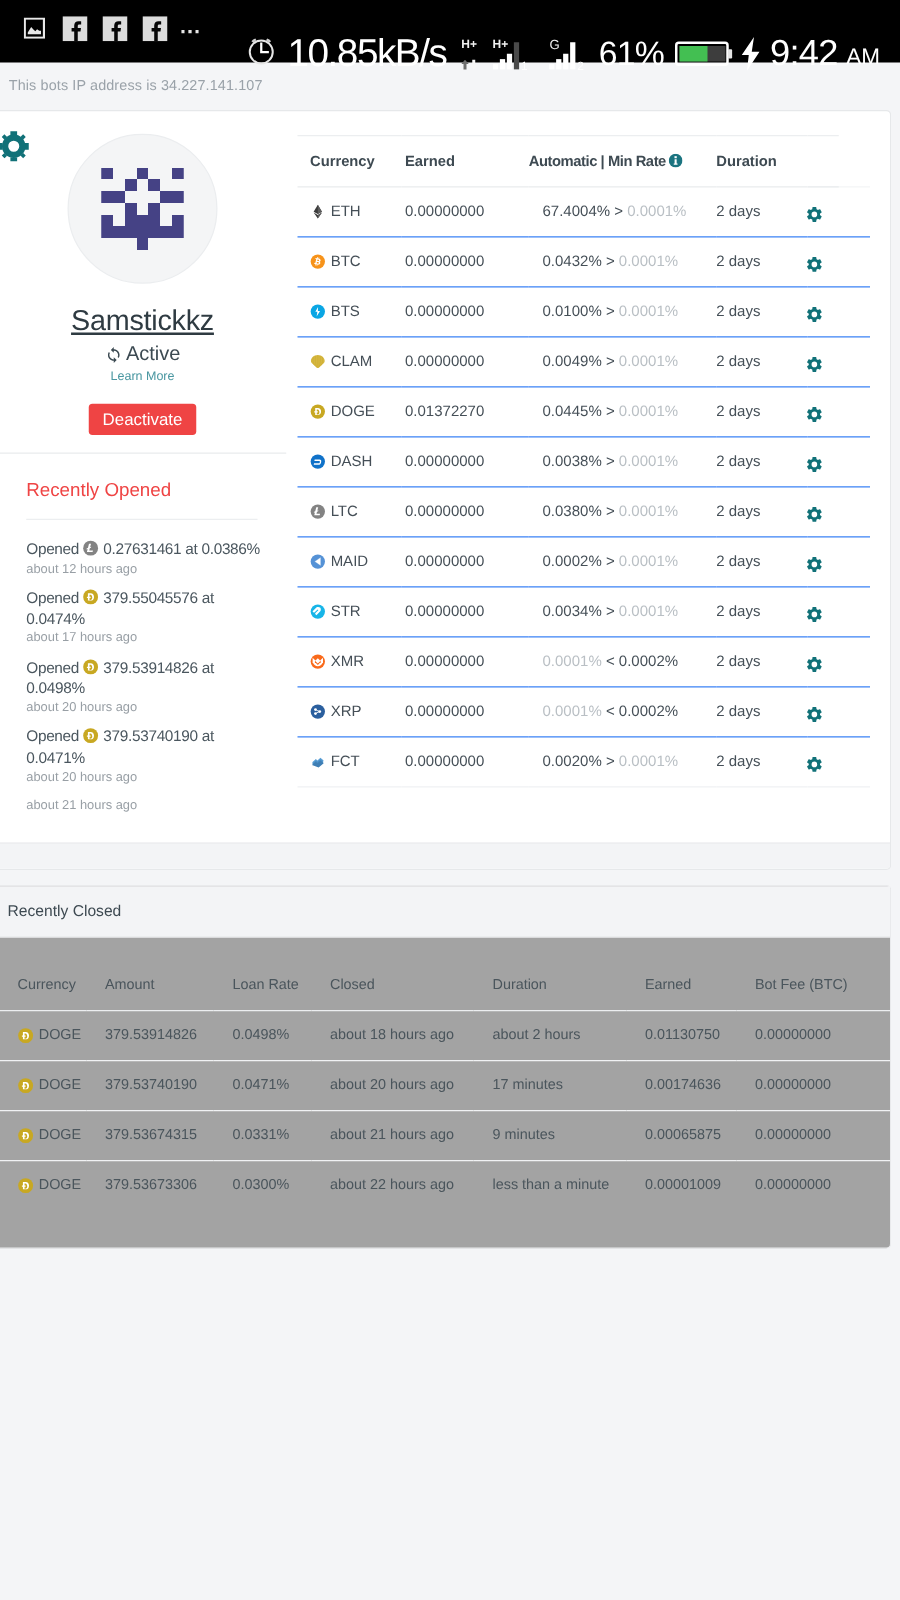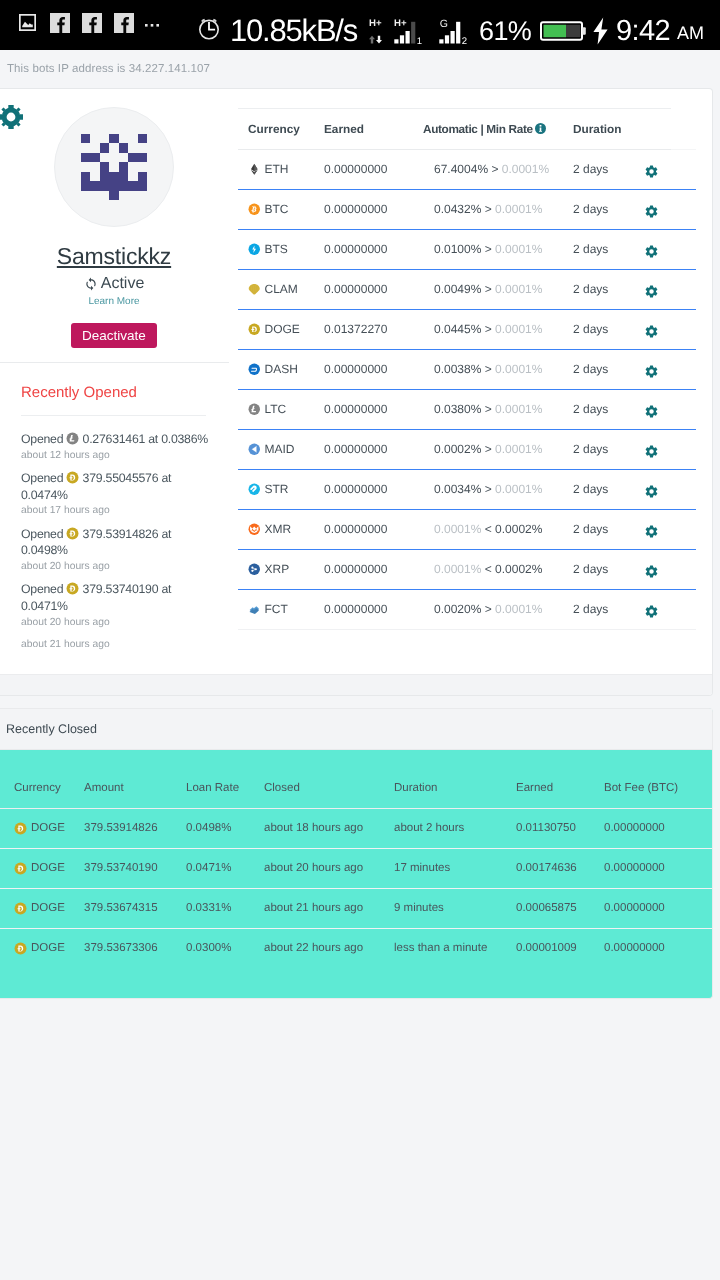--- a/index.html
+++ b/index.html
@@ -16,21 +16,21 @@
 
   
   .statusbar {
     position:relative; height:50px; background:#000; color:#fff;
     display:flex; align-items:center;
   }
   .sb-left { display:flex; align-items:center; gap:12px; padding-left:19px; }
   .sb-left > span:nth-child(2) { margin-left:2px; }
   .sb-dots { margin-left:-1px; display:flex; align-items:center; }
   .sb-dots svg{display:block;}
-  .sb-right { display:flex; align-items:center; position:absolute; left:196px; top:6px; height:50px;}
+  .sb-right { display:flex; align-items:center; position:absolute; left:196px; top:18px; height:50px;}
   .sb-speed { font-size:31px; font-weight:400; letter-spacing:-1.2px; margin-left:8px;}
   .sb-pct { font-size:27px; letter-spacing:-0.7px; margin-left:7px;}
   .sb-time { font-size:29px; letter-spacing:-0.6px; margin-left:7px;}
   .sb-ampm { font-size:18px; margin-left:7px; margin-top:4px;}
   .sb-net { display:flex; align-items:flex-end; margin-left:12px;}
   .sb-bat { margin-left:9px; display:flex; align-items:center;}
   .sb-bolt { margin-left:6px; display:flex; align-items:center;}
 
   
   .ipbar { height:38px; display:flex; align-items:center; padding-left:7px;
@@ -51,21 +51,21 @@
   .avatar-wrap { display:flex; justify-content:center; padding-top:18px; }
   .avatar { width:120px; height:120px; border-radius:50%; background:#f4f5f6;
             border:1px solid #ebedef; display:flex; align-items:center; justify-content:center;}
   .username { text-align:center; font-size:23px; color:#2f3b42; margin-top:16px; font-weight:400;
               letter-spacing:-0.2px;text-decoration:underline;}
   .status { text-align:center; font-size:16px; color:#3c4a52; margin-top:6px;
             display:flex; align-items:center; justify-content:center; gap:3px; height:16px;}
   .status svg { display:block; }
   .learnmore { text-align:center; font-size:10px; color:#4a97a1; margin-top:4px;}
   .btnrow { display:flex; justify-content:center; margin-top:16px;}
-  .deactivate { background:#be185d; color:#fff; border:none; border-radius:3px;
+  .deactivate { background:#ef4444; color:#fff; border:none; border-radius:3px;
                 font-size:13.5px; padding:0 11px; height:25px; line-height:25px;
                 font-family:inherit; cursor:pointer;}
   .leftdiv { height:1px; background:#e9ebed; margin:14px 0 0 0;}
   .ro-title { font-size:15px; color:#ef4444; padding:21px 22px 0 22px; font-weight:400;}
   .ro-div { height:1px; background:#eceef0; margin:14px 23px 0 22px;}
   .ro-list { padding:15px 13px 0 22px;}
   .ro-item { margin-bottom:6px; }
   .ro-main { font-size:12.3px; color:#4a565e; line-height:16.6px; letter-spacing:-0.25px;}
   .ro-main .cicon { display:inline-block; vertical-align:-2px; margin:0 0px;}
   .ro-main .cicon svg { display:block; }
@@ -94,21 +94,21 @@
   table.rt td { font-size:12px; color:#454f57; height:39px; line-height:39px; padding:0;
                 border-bottom:1px solid #3b82f6;}
   table.rt tr:last-child td { border-bottom:1px solid #f0f1f3; }
   .cur-cell { display:flex; align-items:center; gap:4px;}
   .cur-cell svg { display:block; }
   .muted { color:#b9bfc4; }
   .gear-cell { }
 
   
   .card2 { margin:12px 7px 0 0; width:714px; margin-left:-1px; border-radius:0 4px 4px 0;
-           border-left:none; background:#5eead4; border:1px solid #e9eaec; border-left:none;}
+           border-left:none; background:#a3a3a3; border:1px solid #e9eaec; border-left:none;}
   .rc-head { background:#f3f4f6; padding:0 7px; height:41px; line-height:41px;
              font-size:12.5px; color:#3e4a52; border-bottom:1px solid #e9eaec;}
   .ct-spacer { height:19px; }
   .ct-bottom { height:30px; }
   table.ct { border-collapse:collapse; width:100%; table-layout:fixed;}
   table.ct th { font-size:11.5px; color:#4a555c; font-weight:400; text-align:left;
                 height:39px; line-height:39px; padding:0; vertical-align:middle;
                 border-bottom:1px solid #eceef0;}
   table.ct td { font-size:11.5px; color:#4a555c; height:39px; line-height:39px; padding:0;
                 border-bottom:1px solid #f1f2f4;}

